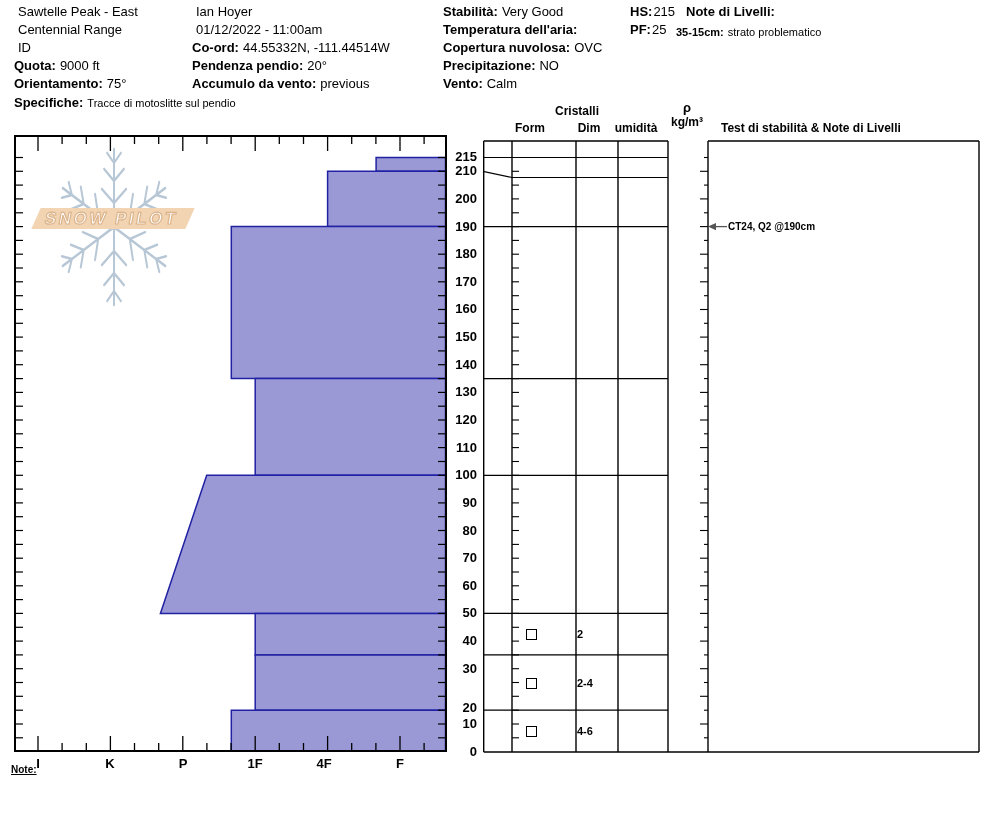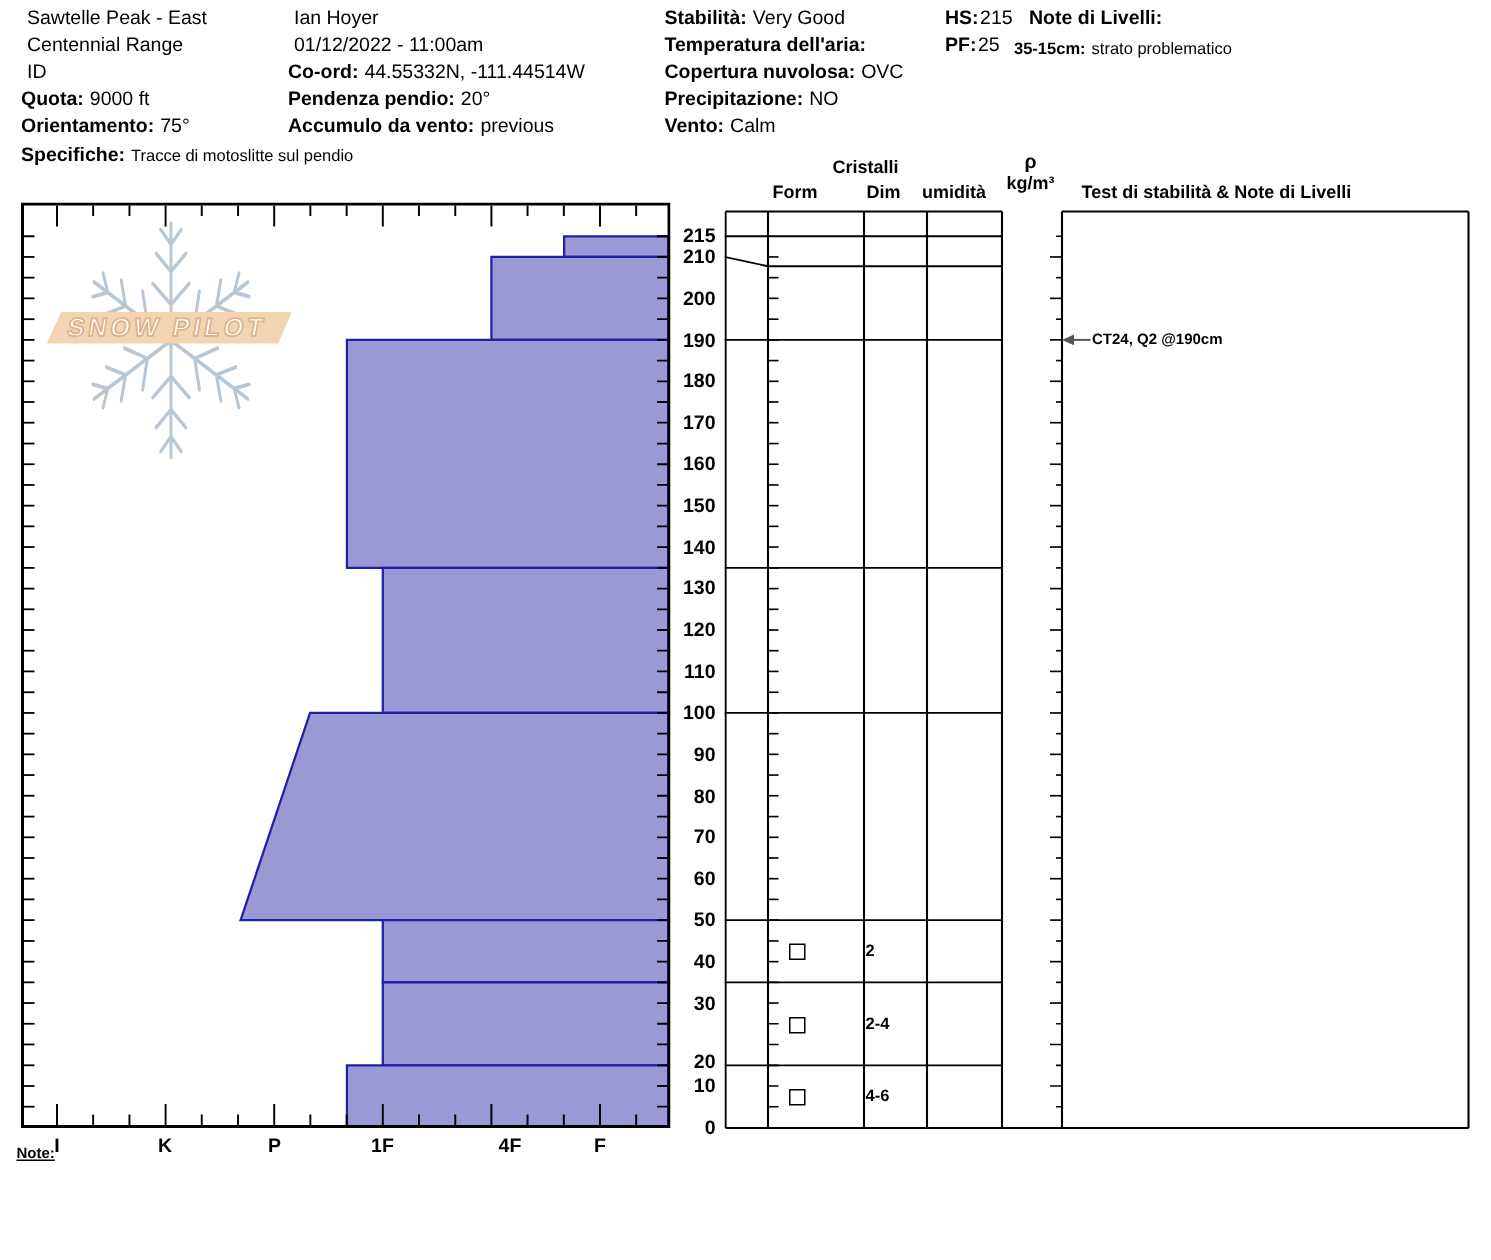--- a/index.html
+++ b/index.html
@@ -238,21 +238,21 @@
       <div class="depth-label" style="top: 661px;">30</div>
       <div class="depth-label" style="top: 688px; margin-top: 12px;">20</div>
       <div class="depth-label" style="top: 716px;">10</div>
       <div class="depth-label" style="top: 744px;">0</div>
     </div>
   <div id="hard-labels">
       <div class="hard-label" style="left: 18px;">I</div>
       <div class="hard-label" style="left: 90px;">K</div>
       <div class="hard-label" style="left: 163px;">P</div>
       <div class="hard-label" style="left: 235px;">1F</div>
-      <div class="hard-label" style="left: 320px;">4F</div>
+      <div class="hard-label" style="left: 304px;">4F</div>
       <div class="hard-label" style="left: 380px;">F</div>
     </div>
 
   <svg id="table-svg" style="left:483px;top:135px" width="502" height="620">
       <line x1="0.7" y1="6" x2="0.7" y2="617" stroke="#000" stroke-width="1.4"></line>
       <line x1="29" y1="6" x2="29" y2="617" stroke="#000" stroke-width="1.4"></line>
       <line x1="93" y1="6" x2="93" y2="617" stroke="#000" stroke-width="1.4"></line>
       <line x1="135" y1="6" x2="135" y2="617" stroke="#000" stroke-width="1.4"></line>
       <line x1="185" y1="6" x2="185" y2="617" stroke="#000" stroke-width="1.4"></line>
       <line x1="225" y1="6" x2="225" y2="617" stroke="#000" stroke-width="1.4"></line>

